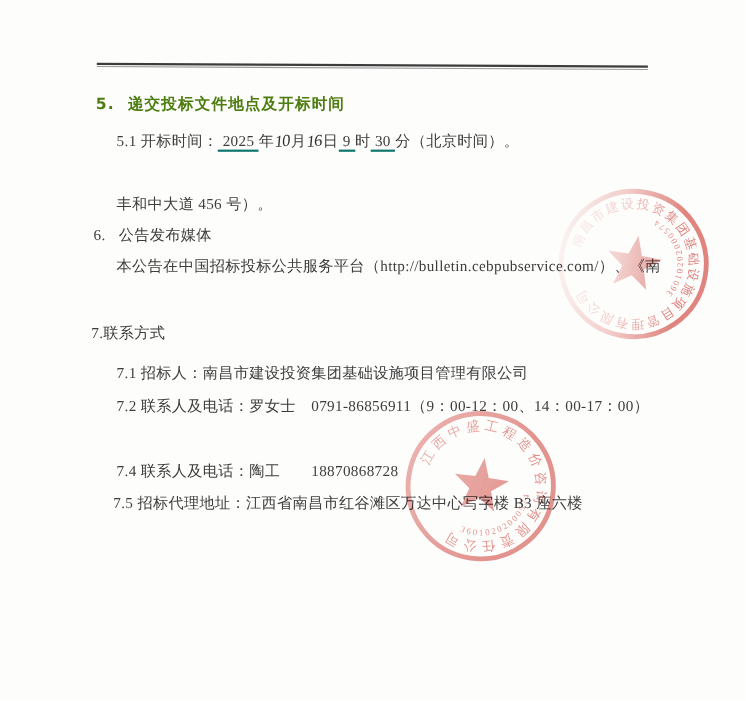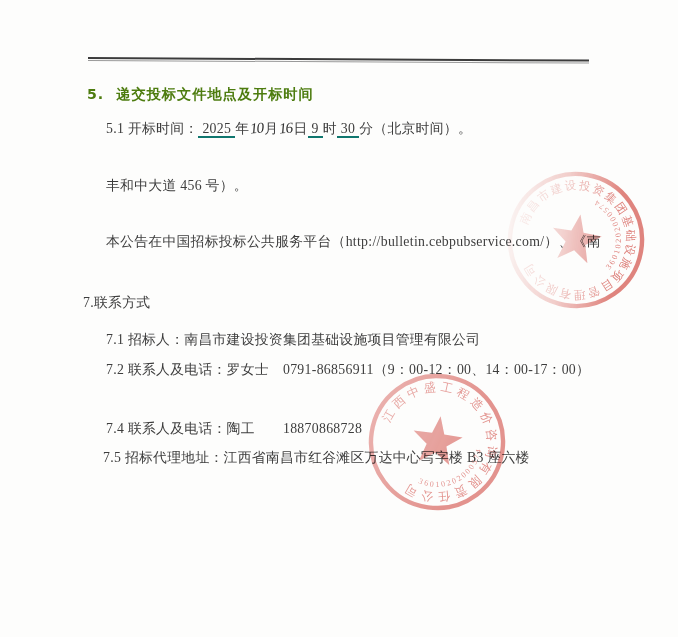--- a/index.html
+++ b/index.html
@@ -56,20 +56,23 @@
   <div class="line h5" style="left:87px; top:85px;">
     <span>5.</span><span class="sec-title">递交投标文件地点及开标时间</span>
   </div>
 
   <div class="line" style="left:106px; top:120px;">
     <span>5.1 开标时间：</span><span class="u">2025</span><span>年</span><span class="hand">10</span><span>月</span><span class="hand">16</span><span>日</span><span class="u">9</span><span>时</span><span class="u">30</span><span>分（北京时间）。</span>
   </div>
 
   <div class="line" style="left:62px; top:177px;margin-left:44px;">丰和中大道 456 号）。</div>
 
+  <div class="line" style="left:85px; top:205px;">
+    <span>6.</span><span class="sec-title">公告发布媒体</span>
+  </div>
   <div class="line" style="left:106px; top:233px;text-align:center;">本公告在中国招标投标公共服务平台（http://bulletin.cebpubservice.com/）、《南</div>
 
   <div class="line" style="left:83px; top:294px;">7.联系方式</div>
   <div class="line" style="left:106px; top:331px;">7.1 招标人：南昌市建设投资集团基础设施项目管理有限公司</div>
   <div class="line" style="left:106px; top:361px;">7.2 联系人及电话：罗女士　0791-86856911（9：00-12：00、14：00-17：00）</div>
   <div class="line" style="left:106px; top:420px;">7.4 联系人及电话：陶工　　18870868728</div>
   <div class="line" style="left:103px; top:449px;">7.5 招标代理地址：江西省南昌市红谷滩区万达中心写字楼 B3 座六楼</div>
 
   <svg class="seal seal-top" width="150" height="150" viewBox="-75 -75 150 150">
     <g transform="rotate(10)">

